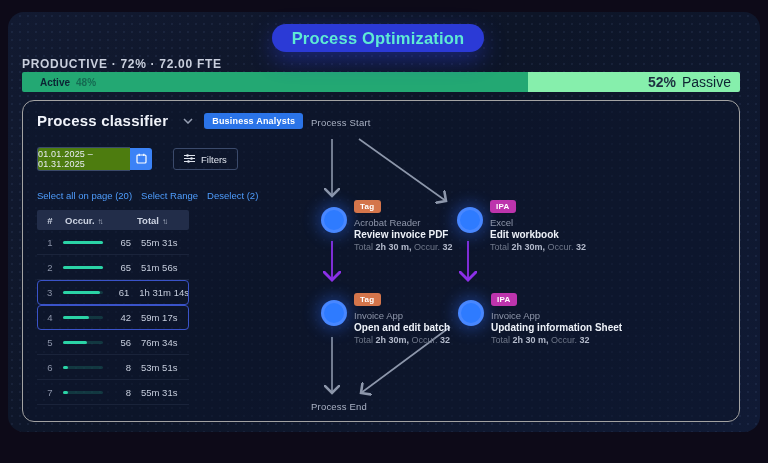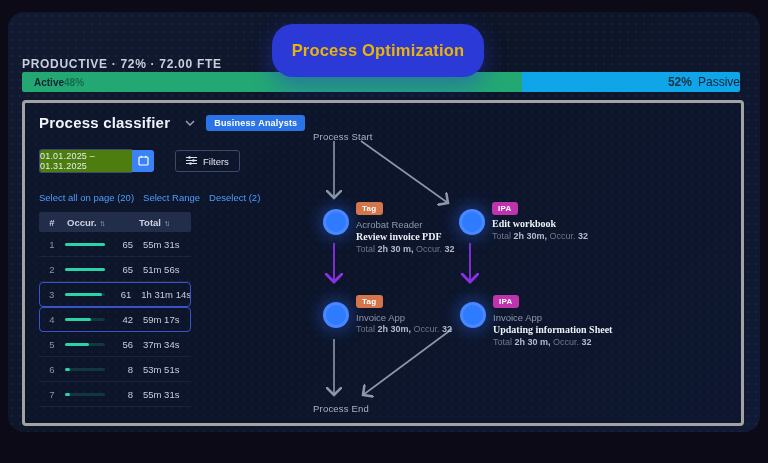--- a/index.html
+++ b/index.html
@@ -13,49 +13,49 @@
     position:absolute;left:8px;top:12px;width:752px;height:420px;
     background:linear-gradient(135deg,#121a31 0%,#0d1527 45%,#101a35 100%);
     border-radius:16px;
   }
   .panel::after{
     content:"";position:absolute;inset:0;border-radius:16px;pointer-events:none;
     background-image:radial-gradient(rgba(120,145,210,0.09) 1px,transparent 1.2px);
     background-size:8px 8px;
   }
   .pill{
-    position:absolute;left:272px;top:24px;width:212px;height:53px;
-    background:#2b3ad6;border-radius:21px;color:#eab308;
+    position:absolute;left:272px;top:24px;width:212px;height:28px;
+    background:#2b3ad6;border-radius:21px;color:#5eead4;
     display:flex;align-items:center;justify-content:center;
     font-size:16.5px;font-weight:600;letter-spacing:.2px;z-index:5;
     box-shadow:0 8px 22px rgba(43,58,214,.45);
   }
   .prod-line{
     position:absolute;left:22px;top:57px;font-size:12px;font-weight:700;
     color:#c9cfdd;letter-spacing:.7px;z-index:3;
   }
   .activity-bar{
     position:absolute;left:22px;top:72px;width:718px;height:20px;
     display:flex;border-radius:2px;overflow:hidden;z-index:3;
   }
   .seg-active{
-    background:#23a873;display:flex;align-items:center;
-    padding-left:12px;font-size:10px;white-space:nowrap;
+    background:#23a873;display:flex;align-items:center;gap:6px;
+    padding-left:18px;font-size:10px;white-space:nowrap;
   }
   .seg-active .lbl{font-weight:700;color:#0c2334;}
   .seg-active .val{color:#156b52;font-weight:600;}
   .seg-passive{
-    flex:1;background:#0ea5e9;display:flex;align-items:center;gap:6px;
-    justify-content:flex-end;font-size:12px;white-space:nowrap;
+    flex:1;background:#86efac;display:flex;align-items:center;gap:6px;
+    justify-content:flex-end;padding-right:9px;font-size:14px;white-space:nowrap;
   }
   .seg-passive .val{color:#1d3040;font-weight:600;}
   .seg-passive .lbl{font-weight:400;color:#0e2433;}
   .card{
     position:absolute;left:22px;top:100px;width:716px;height:320px;
-    background:rgba(13,22,44,.55);border:3px solid #a3a3a3;border-radius:4px;z-index:3;
+    background:rgba(13,22,44,.55);border:1px solid #a3a3a3;border-radius:12px;z-index:3;
   }
   
   .classifier-head{position:absolute;left:14px;top:11px;display:flex;align-items:center;gap:11px;}
   .classifier-title{margin:0;font-size:15px;font-weight:700;color:#f0f3fa;letter-spacing:.2px;}
   .chev{margin-left:4px;display:inline-flex;}
   .chip{
     background:#2b74e8;color:#fff;font-size:9px;font-weight:600;
     padding:3px 8px;border-radius:3px;letter-spacing:.2px;
   }
   
@@ -105,21 +105,21 @@
     position:absolute;width:20px;height:20px;border-radius:50%;
     background:#2e7bff;border:3px solid rgba(104,150,255,.45);
     box-shadow:0 0 14px 5px rgba(46,110,255,.30);cursor:pointer;
   }
   .node-info{position:absolute;width:170px;cursor:pointer;}
   .node-badge{
     display:inline-block;color:#fff;font-size:8px;font-weight:700;
     padding:2px 6px;border-radius:3px;letter-spacing:.3px;margin-bottom:3px;
   }
   .node-app{font-size:9.5px;color:#8f97ab;margin:1px 0 1px;}
-  .node-action{font-size:10px;font-weight:700;color:#edf1f8;margin-bottom:2px;white-space:nowrap;font-family:Liberation Serif, serif;}
+  .node-action{font-size:10px;font-weight:700;color:#edf1f8;margin-bottom:2px;white-space:nowrap;}
   .node-total{font-size:9px;color:#6f7789;white-space:nowrap;}
   .node-total b{color:#b3bacb;font-weight:700;}
 </style>
 </head>
 <body>
 
 <div class="panel"></div>
 
 <div class="pill">Process Optimization</div>
 
@@ -232,21 +232,21 @@
       <span class="c-total">59m 17s</span>
     </div>
     <div class="trow">
       <span class="c-num">5</span>
       <span class="bar-wrap">
           <span class="bar-track" style="display:block">
             <span class="bar-fill" style="display: block; width: 60%;"></span>
           </span>
         </span>
       <span class="c-occur">56</span>
-      <span class="c-total">37m 34s</span>
+      <span class="c-total">76m 34s</span>
     </div>
     <div class="trow">
       <span class="c-num">6</span>
       <span class="bar-wrap">
           <span class="bar-track" style="display:block">
             <span class="bar-fill" style="display: block; width: 12%;"></span>
           </span>
         </span>
       <span class="c-occur">8</span>
       <span class="c-total">53m 51s</span>
@@ -256,21 +256,21 @@
       <span class="bar-wrap">
           <span class="bar-track" style="display:block">
             <span class="bar-fill" style="display: block; width: 12%;"></span>
           </span>
         </span>
       <span class="c-occur">8</span>
       <span class="c-total">55m 31s</span>
     </div>
   </div>
 
-  <span class="flow-label" style="left:288px;top:28px;">Process Start</span>
+  <span class="flow-label" style="left:288px;top:16px;">Process Start</span>
   <span class="flow-label" style="left:288px;top:300px;">Process End</span>
 
   <svg class="flow-svg" width="716" height="320" viewBox="0 0 716 320">
     <defs>
       <marker id="ag" markerWidth="9" markerHeight="10" refX="5" refY="5" orient="auto">
         <path d="M0,0 L5,5 L0,10" fill="none" stroke="#8d97ab" stroke-width="1.6"></path>
       </marker>
       <marker id="ap" markerWidth="9" markerHeight="10" refX="5" refY="5" orient="auto">
         <path d="M0,0 L5,5 L0,10" fill="none" stroke="#8c30e8" stroke-width="1.6"></path>
       </marker>
@@ -289,30 +289,32 @@
     <div class="node-app">Acrobat Reader</div>
     <div class="node-action">Review invoice PDF</div>
     <div class="node-total">
       <span>Total</span> <b>2h 30 m,</b> <span>Occur.</span> <b>32</b>
     </div>
   </div>
 
   <div class="node-circle" style="left:434px;top:106px;"></div>
   <div class="node-info" style="left:467px;top:94px;">
     <span class="node-badge" style="background-color: rgb(189, 52, 173);">IPA</span>
+    <div class="node-app">Excel</div>
     <div class="node-action">Edit workbook</div>
     <div class="node-total">
       <span>Total</span> <b>2h 30m,</b> <span>Occur.</span> <b>32</b>
     </div>
   </div>
 
   <div class="node-circle" style="left:298px;top:199px;"></div>
   <div class="node-info" style="left:331px;top:187px;">
     <span class="node-badge" style="background-color: rgb(212, 117, 75);">Tag</span>
     <div class="node-app">Invoice App</div>
+    <div class="node-action">Open and edit batch</div>
     <div class="node-total">
       <span>Total</span> <b>2h 30m,</b> <span>Occur.</span> <b>32</b>
     </div>
   </div>
 
   <div class="node-circle" style="left:435px;top:199px;"></div>
   <div class="node-info" style="left:468px;top:187px;">
     <span class="node-badge" style="background-color: rgb(189, 52, 173);">IPA</span>
     <div class="node-app">Invoice App</div>
     <div class="node-action">Updating information Sheet</div>

